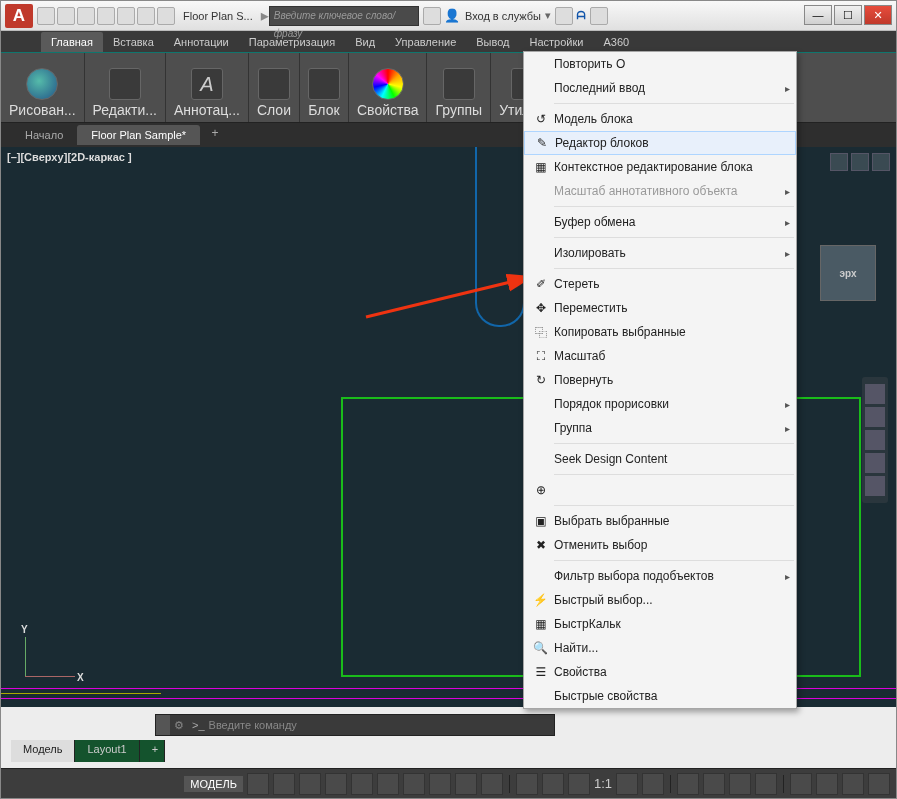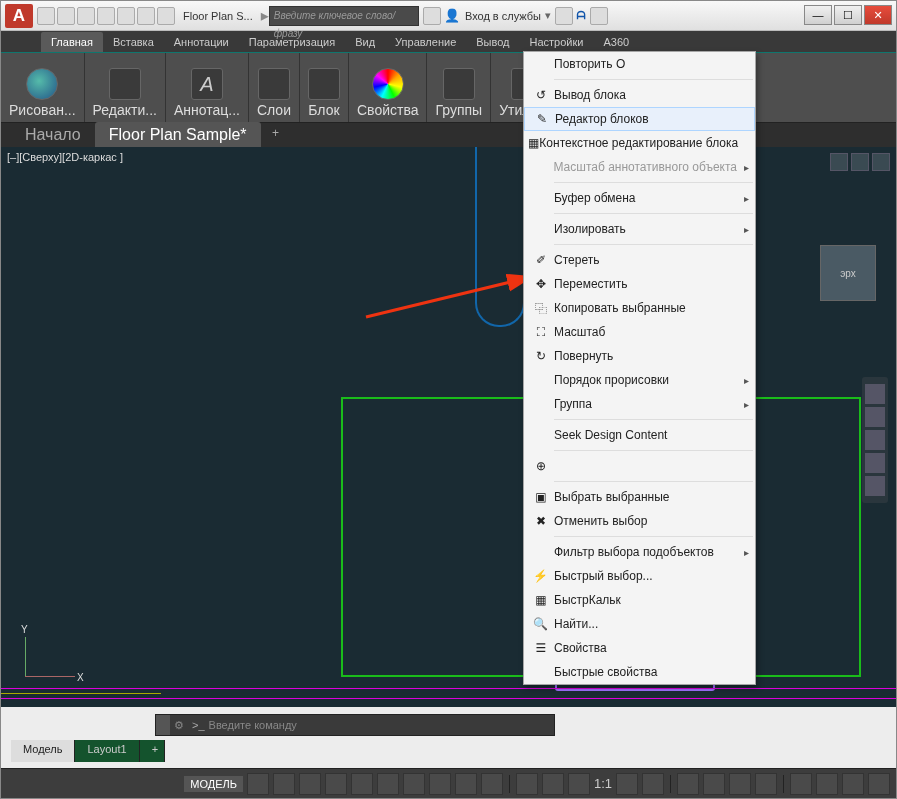--- a/index.html
+++ b/index.html
@@ -26,47 +26,47 @@
 .ribbon-panels { height:70px; background:#4e4e4e; display:flex; border-bottom:1px solid #222;}
 .panel { display:flex; flex-direction:column; align-items:center; justify-content:flex-end; padding:4px 8px; border-right:1px solid #333;}
 .panel-icon { width:32px; height:32px; background:#3a3a3a; border:1px solid #666; margin-bottom:2px; border-radius:3px;}
 .panel-icon.circle { border-radius:50%; background: radial-gradient(circle at 40% 40%, #5ba, #258);}
 .panel-icon.letter { background:#3a3a3a; color:#ccc; font-size:20px; line-height:30px; text-align:center; font-style:italic;}
 .panel-label { font-size:14px; color:#ddd; white-space:nowrap;}
 .panel-icon.colorwheel { background: conic-gradient(red,orange,yellow,lime,cyan,blue,magenta,red); border-radius:50%;}
 
 
 .doc-tabs { height:24px; background:#2e2e2e; display:flex; align-items:center; padding-left:10px;}
-.doc-tab { font-size:16px; color:#aaa; padding:4px 14px;}
+.doc-tab { font-size:11px; color:#aaa; padding:4px 14px;}
 .doc-tab.active { background:#555; color:#fff; border-radius:3px 3px 0 0;}
 .doc-tab-add { width:18px; height:18px; text-align:center; color:#aaa; font-size:12px; margin-left:6px;}
 
 
-.viewport { position:relative; height:560px; background:#1a2b33; overflow:hidden;}
+.viewport { position:relative; height:560px; background:#1a2b33; overflow:hidden;font-weight:bold;}
 .vp-label { position:absolute; top:4px; left:6px; font-size:11px; color:#ddd;}
 .floor-rect { position:absolute; left:340px; top:250px; width:520px; height:280px; border:2px solid #1abc1a;}
 .clip-obj { position:absolute; left:474px; top:0; width:50px; height:180px; border:2px solid #16a; border-radius:0 0 24px 24px; border-top:none;}
 .ucs-y { position:absolute; left:24px; bottom:30px; width:1px; height:40px; background:#6a6;}
 .ucs-x { position:absolute; left:24px; bottom:30px; width:50px; height:1px; background:#a66;}
 .ucs-ylbl { position:absolute; left:20px; bottom:72px; color:#ddd; font-size:10px;}
 .ucs-xlbl { position:absolute; left:76px; bottom:24px; color:#ddd; font-size:10px;}
 .pline-h1 { position:absolute; left:0; bottom:18px; width:100%; height:1px; background:#d0d;}
 .pline-h2 { position:absolute; left:0; bottom:8px; width:100%; height:1px; background:#d0d;}
 .pline-h3 { position:absolute; left:0; bottom:13px; width:160px; height:1px; background:#aa0;}
 .purple-box { position:absolute; left:554px; top:520px; width:160px; height:24px; border:2px solid #a070ff; border-radius:3px;}
 .nav-cube { position:absolute; right:20px; top:98px; width:56px; height:56px; background:#4a5a64; border:1px solid #666; font-size:10px; color:#ccc; text-align:center; line-height:56px;}
 .nav-strip { position:absolute; right:8px; top:230px; width:26px; background:rgba(50,60,65,.7); padding:4px 0; border-radius:3px;}
 .nav-strip div { width:20px; height:20px; margin:3px auto; background:#556;}
 
 
 .arrow { position:absolute; left:360px; top:125px; width:180px; height:50px; pointer-events:none;}
 .arrow svg { width:100%; height:100%;}
 
 
-.ctx-menu { position:absolute; left:522px; top:50px; width:233px; background:#f4f4f4; border:1px solid #a6a6a6; box-shadow:2px 3px 6px rgba(0,0,0,.35); font-size:12px; z-index:100;}
+.ctx-menu { position:absolute; left:522px; top:50px; width:274px; background:#f4f4f4; border:1px solid #a6a6a6; box-shadow:2px 3px 6px rgba(0,0,0,.35); font-size:12px; z-index:100;}
 .ctx-item { display:flex; align-items:center; height:24px; padding:0 18px 0 4px; position:relative; color:#222;}
 .ctx-item.highlight { background:#e8f0fb; border:1px solid #aed5ff;}
 .ctx-item.disabled { color:#999;}
 .ctx-icon { width:26px; height:18px; display:flex; align-items:center; justify-content:center; font-size:12px;}
 .ctx-label { flex:1; white-space:nowrap;}
 .ctx-sub::after { content:"▸"; position:absolute; right:6px; font-size:10px; color:#555;}
 .ctx-sep { height:1px; background:#ddd; margin:3px 2px 3px 30px;}
 
 
 .cmdbar { position:absolute; left:154px; bottom:62px; width:400px; height:22px; background:#3a3a3a; border:1px solid #222; display:flex; align-items:center; font-size:11px;}
@@ -219,24 +219,28 @@
           <line x1="5" y1="45" x2="170" y2="5" stroke="#e31" stroke-width="3" marker-end="url(#ah)"></line>
         </svg>
     </div>
   </div>
 
   <div class="ctx-menu">
     <div class="ctx-item">
         <span class="ctx-icon"></span>
         <span class="ctx-label">Повторить О</span>
       </div>
+    <div class="ctx-item ctx-sub">
+        <span class="ctx-icon"></span>
+        <span class="ctx-label">Последний ввод</span>
+      </div>
     <div class="ctx-sep"></div>
     <div class="ctx-item">
         <span class="ctx-icon">↺</span>
-        <span class="ctx-label">Вывод блока</span>
+        <span class="ctx-label">Модель блока</span>
       </div>
     <div class="ctx-item highlight">
         <span class="ctx-icon">✎</span>
         <span class="ctx-label">Редактор блоков</span>
       </div>
     <div class="ctx-item">
         <span class="ctx-icon">▦</span>
         <span class="ctx-label">Контекстное редактирование блока</span>
       </div>
     <div class="ctx-item ctx-sub disabled">

